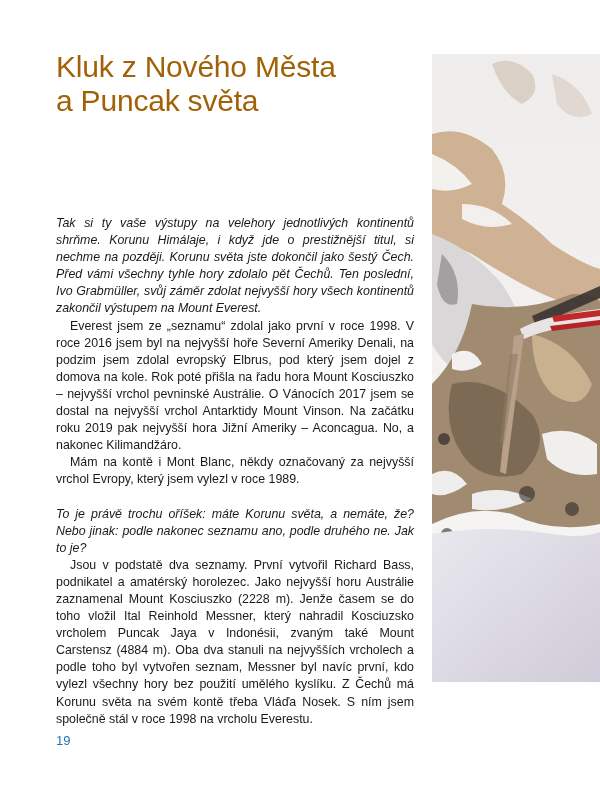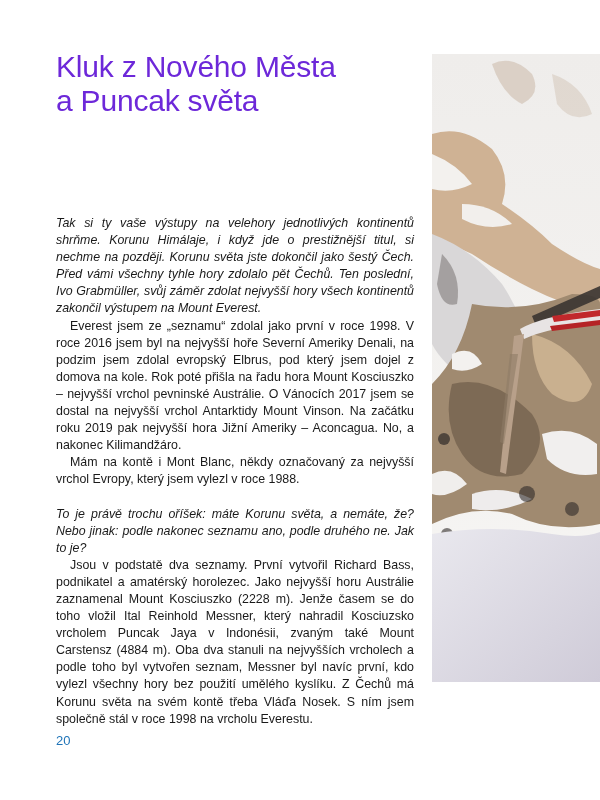--- a/index.html
+++ b/index.html
@@ -2,21 +2,21 @@
 <html><head>
   <meta charset="utf-8">
   <style>
     html, body { margin: 0; padding: 0; }
     body {
       width: 600px; height: 800px; background: #ffffff; position: relative; overflow: hidden;
       font-family: "Liberation Sans", "DejaVu Sans", sans-serif;
     }
     .title {
       position: absolute; left: 56px; top: 50px; width: 380px;
-      color: #6d28d9; font-size: 30px; line-height: 34px; font-weight: normal;
+      color: #a16207; font-size: 30px; line-height: 34px; font-weight: normal;
       letter-spacing: -0.2px; margin: 0;
     }
     .body-text {
       position: absolute; left: 56px; top: 215px; width: 358px;
       font-size: 12.4px; line-height: 17.1px; color: #1a1a1a;
       text-align: justify;
     }
     .body-text p { margin: 0; }
     .q { font-style: italic; }
     .ind { text-indent: 14px; }
@@ -35,21 +35,21 @@
 <body>
 
 <h1 class="title">
   <span>Kluk z Nového Města</span><br>
   <span>a Puncak světa</span>
 </h1>
 
 <div class="body-text">
   <p class="q">Tak si ty vaše výstupy na velehory jednotlivých kontinentů shrňme. Korunu Himálaje, i když jde o prestižnější titul, si nechme na později. Korunu světa jste dokončil jako šestý Čech. Před vámi všechny tyhle hory zdolalo pět Čechů. Ten poslední, Ivo Grabmüller, svůj záměr zdolat nejvyšší hory všech kontinentů zakončil výstupem na Mount Everest.</p>
   <p class="ind">Everest jsem ze „seznamu“ zdolal jako první v roce 1998. V roce 2016 jsem byl na nejvyšší hoře Severní Ameriky Denali, na podzim jsem zdolal evropský Elbrus, pod který jsem dojel z domova na kole. Rok poté přišla na řadu hora Mount Kosciuszko – nejvyšší vrchol pevninské Austrálie. O Vánocích 2017 jsem se dostal na nejvyšší vrchol Antarktidy Mount Vinson. Na začátku roku 2019 pak nejvyšší hora Jižní Ameriky – Aconcagua. No, a nakonec Kilimandžáro.</p>
-  <p class="ind">Mám na kontě i Mont Blanc, někdy označovaný za nejvyšší vrchol Evropy, který jsem vylezl v roce 1988.</p>
+  <p class="ind">Mám na kontě i Mont Blanc, někdy označovaný za nejvyšší vrchol Evropy, který jsem vylezl v roce 1989.</p>
   <p class="q gap">To je právě trochu oříšek: máte Korunu světa, a nemáte, že? Nebo jinak: podle nakonec seznamu ano, podle druhého ne. Jak to je?</p>
   <p class="ind">Jsou v podstatě dva seznamy. První vytvořil Richard Bass, podnikatel a amatérský horolezec. Jako nejvyšší horu Austrálie zaznamenal Mount Kosciuszko (2228 m). Jenže časem se do toho vložil Ital Reinhold Messner, který nahradil Kosciuzsko vrcholem Puncak Jaya v Indonésii, zvaným také Mount Carstensz (4884 m). Oba dva stanuli na nejvyšších vrcholech a podle toho byl vytvořen seznam, Messner byl navíc první, kdo vylezl všechny hory bez použití umělého kyslíku. Z Čechů má Korunu světa na svém kontě třeba Vláďa Nosek. S ním jsem společně stál v roce 1998 na vrcholu Everestu.</p>
 </div>
 
 <div class="photo">
   <svg width="168" height="628" viewBox="0 0 168 628">
     <defs>
       <linearGradient id="snowTop" x1="0" y1="0" x2="0" y2="1">
         <stop offset="0" stop-color="#efedeb"></stop>
         <stop offset="1" stop-color="#f7f6f4"></stop>
@@ -90,13 +90,13 @@
     <path d="M100 262 L168 232 L168 244 L104 272 Z" fill="#3a3431" opacity="0.9"></path>
     <path d="M88 275 Q110 262 168 255 L168 268 Q115 274 92 285 Z" fill="#e8e4e4"></path>
     <path d="M120 262 L168 256 L168 262 L122 268 Z" fill="#c1282b"></path>
     <path d="M118 272 L168 266 L168 271 L120 277 Z" fill="#b52326"></path>
 
     <path d="M82 282 L92 280 L74 420 L68 418 Z" fill="#b8a08a"></path>
     <path d="M78 300 L86 300 L72 390 L68 388 Z" fill="#8e7b66" opacity="0.6"></path>
   </svg>
 </div>
 
-<div class="page-num">20</div>
+<div class="page-num">19</div>
 
 </body></html>

